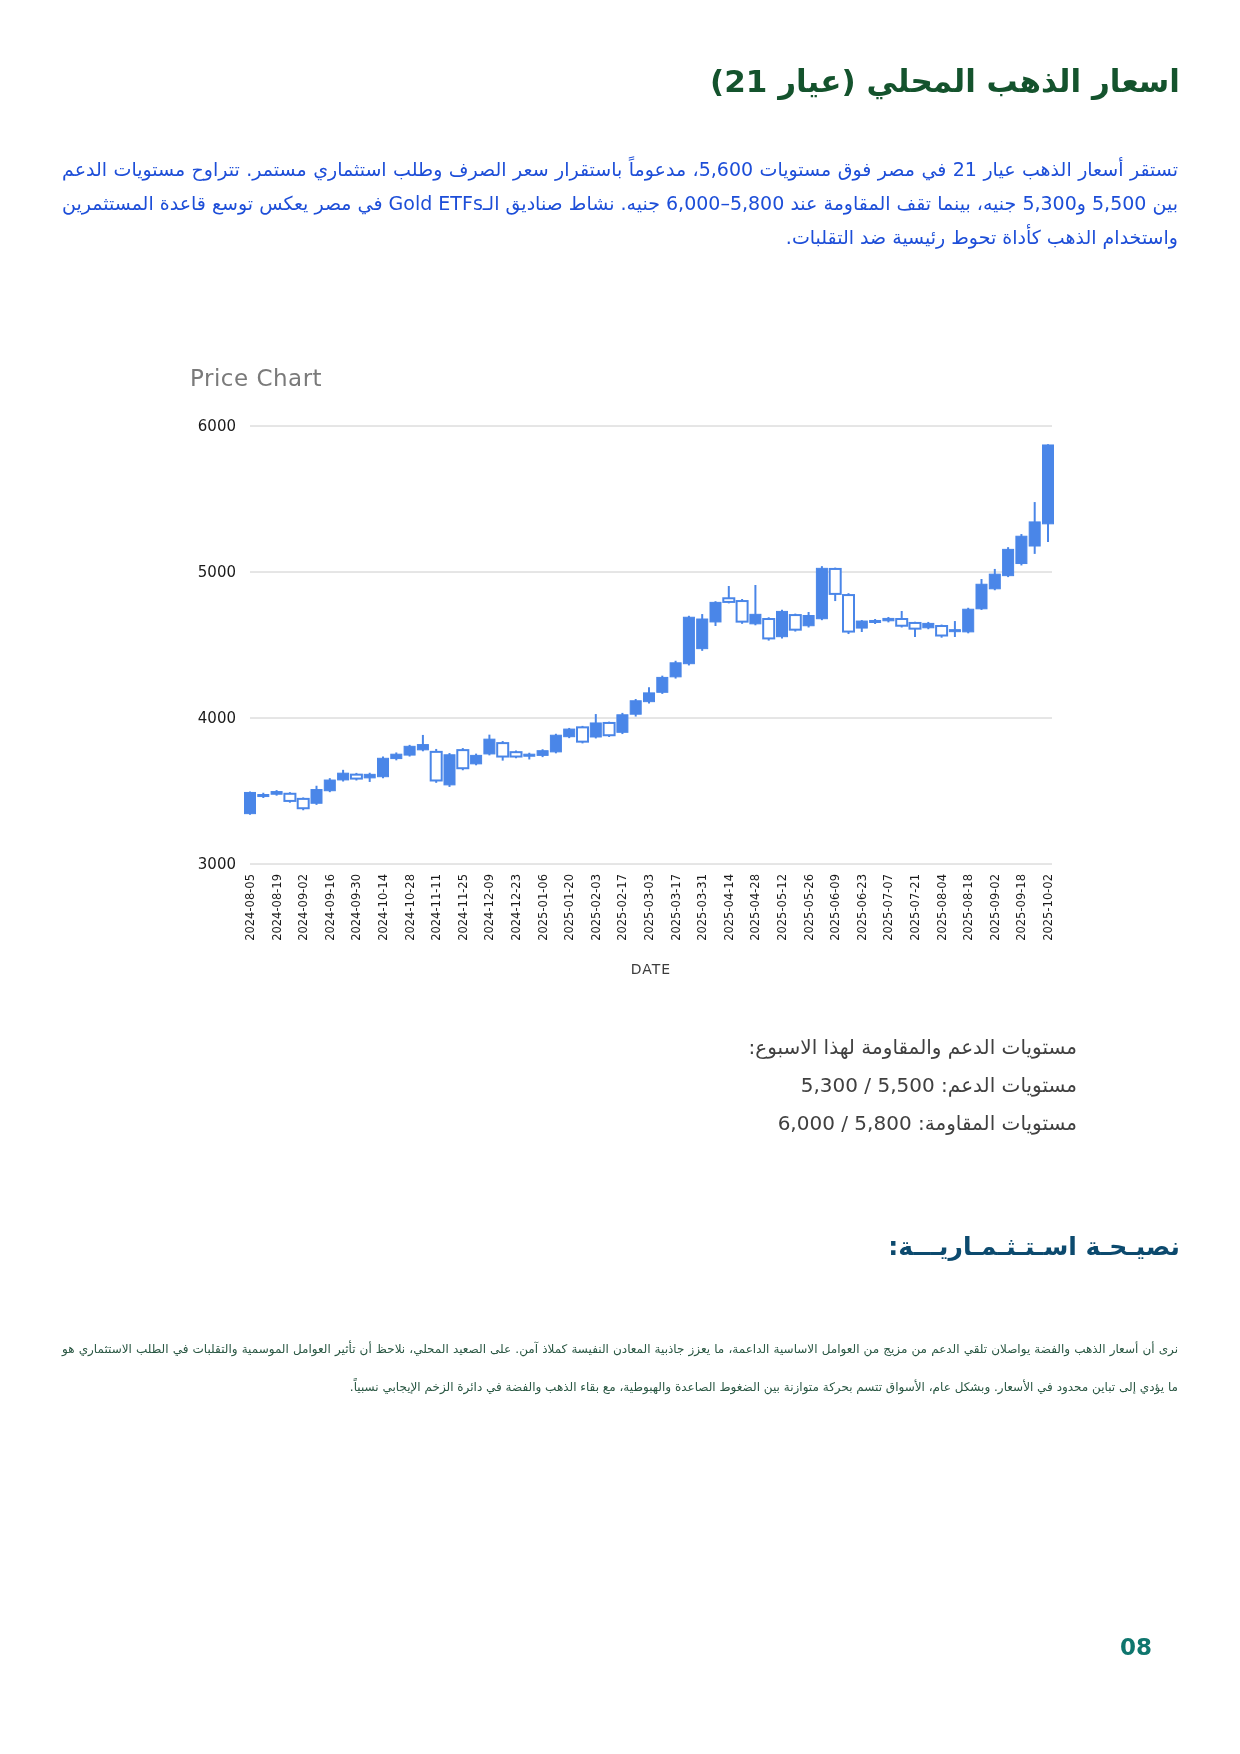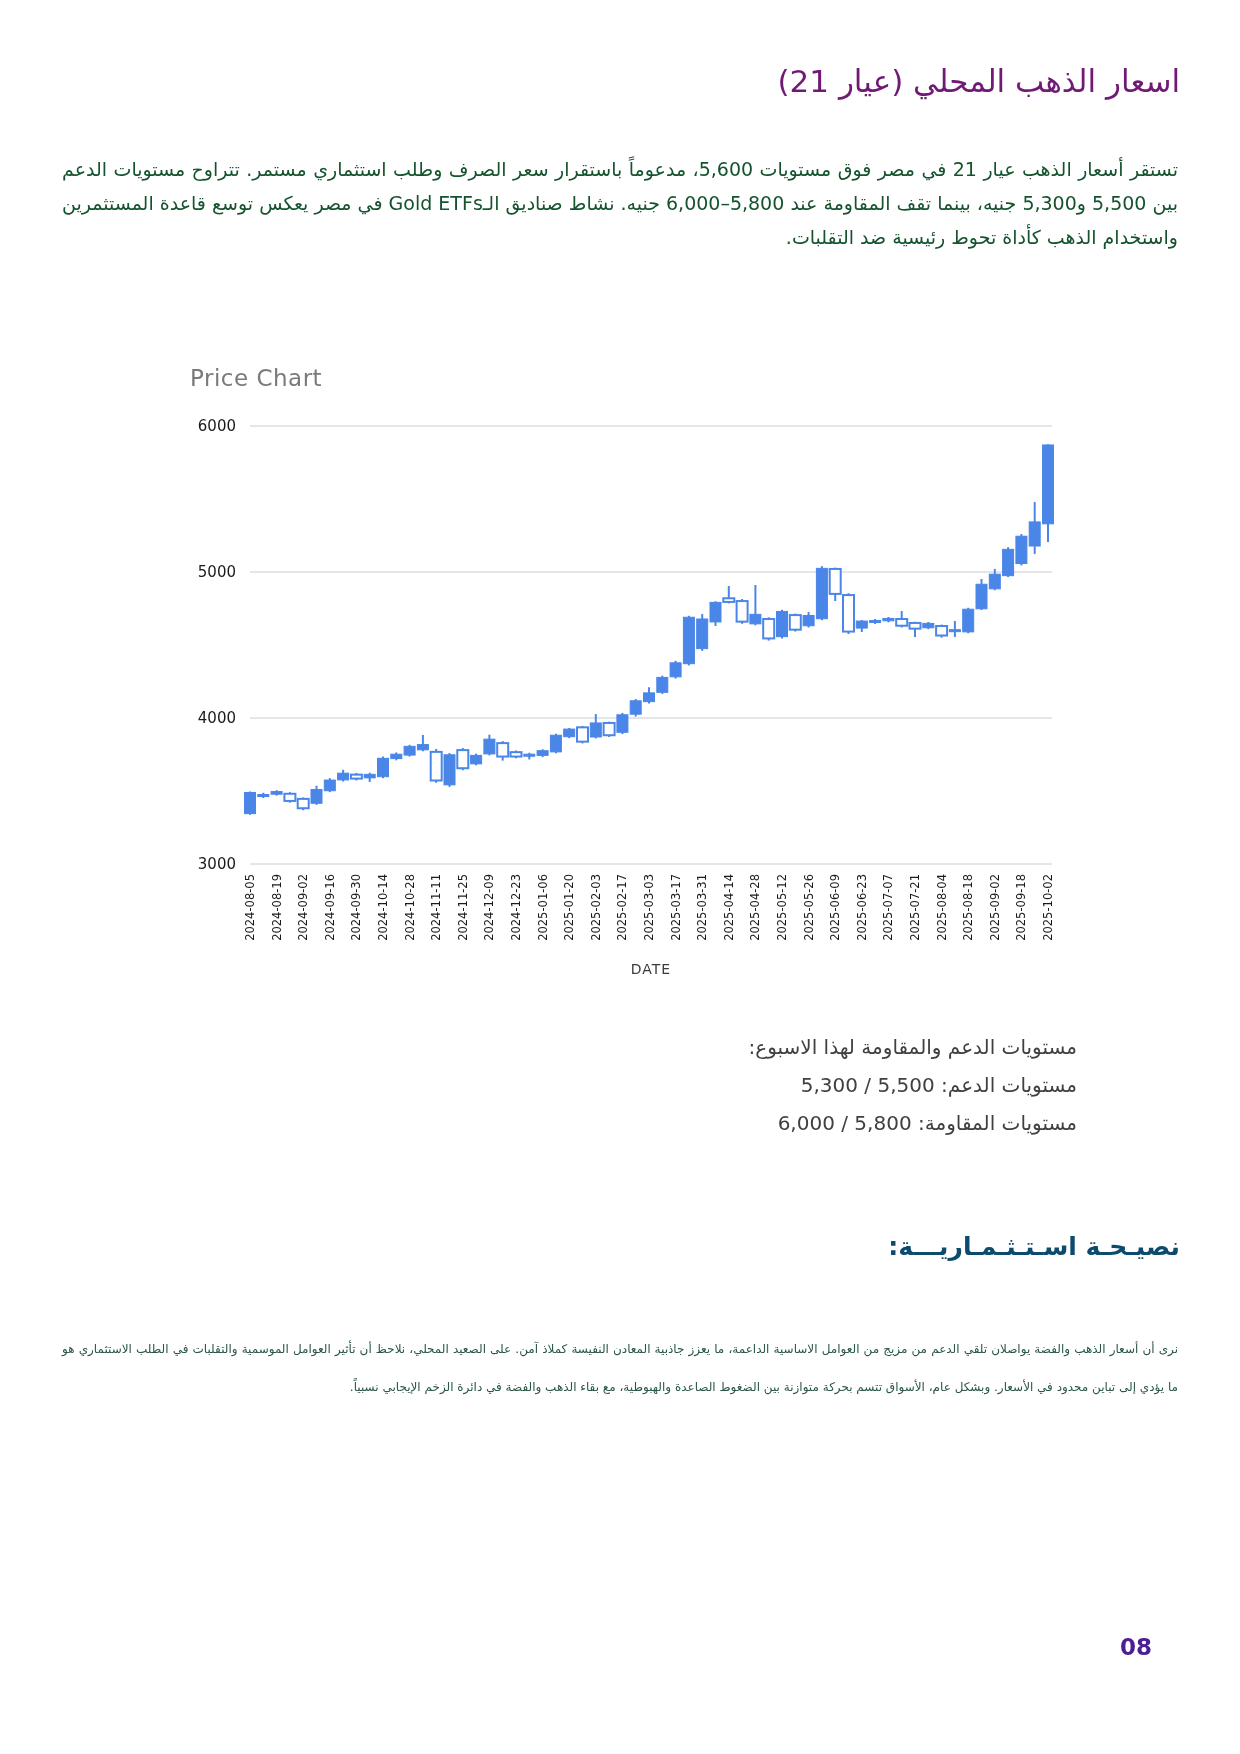--- a/index.html
+++ b/index.html
@@ -1,29 +1,29 @@
 <!DOCTYPE html>
 <html lang="ar"><head>
 <meta charset="utf-8">
 <style>
   html,body{margin:0;padding:0;background:#ffffff;}
   .page{position:relative;width:1240px;height:1754px;background:#ffffff;overflow:hidden;
         font-family:"DejaVu Sans",sans-serif;}
   .page-title{position:absolute;top:42px;right:60px;left:60px;text-align:right;direction:rtl;
-        font-size:31px;font-weight:normal;color:#701a75;letter-spacing:0;}
+        font-size:31px;font-weight:bold;color:#14532d;letter-spacing:0;}
   .intro{position:absolute;top:133px;right:62px;left:62px;direction:rtl;text-align:justify;
-        font-size:19px;line-height:34px;color:#14532d;}
+        font-size:19px;line-height:34px;color:#1d4ed8;}
   .chart-wrap{position:absolute;left:150px;top:354px;width:940px;height:640px;}
   .levels{position:absolute;top:1028px;right:163px;direction:rtl;text-align:right;
         font-size:20px;line-height:38px;color:#404040;}
   .advice-heading{position:absolute;top:1232px;right:60px;direction:rtl;text-align:right;
         font-size:25px;font-weight:bold;color:#0c4a6e;}
   .advice-body{position:absolute;top:1318px;right:62px;left:62px;direction:rtl;text-align:justify;
         font-size:12px;line-height:38px;color:#2a5743;}
-  .page-number{position:absolute;top:1634px;right:88px;font-size:23px;font-weight:bold;color:#4c1d95;}
+  .page-number{position:absolute;top:1634px;right:88px;font-size:23px;font-weight:bold;color:#0f766e;}
 </style>
 </head>
 <body>
 
 <div class="page">
 
   <h1 class="page-title">اسعار الذهب المحلي (عيار 21)</h1>
 
   <p class="intro">تستقر أسعار الذهب عيار 21 في مصر فوق مستويات 5,600، مدعوماً باستقرار سعر الصرف وطلب استثماري مستمر. تتراوح مستويات الدعم بين 5,500 و5,300 جنيه، بينما تقف المقاومة عند 5,800–6,000 جنيه. نشاط صناديق الـGold ETFs في مصر يعكس توسع قاعدة المستثمرين واستخدام الذهب كأداة تحوط رئيسية ضد التقلبات.</p>
 

